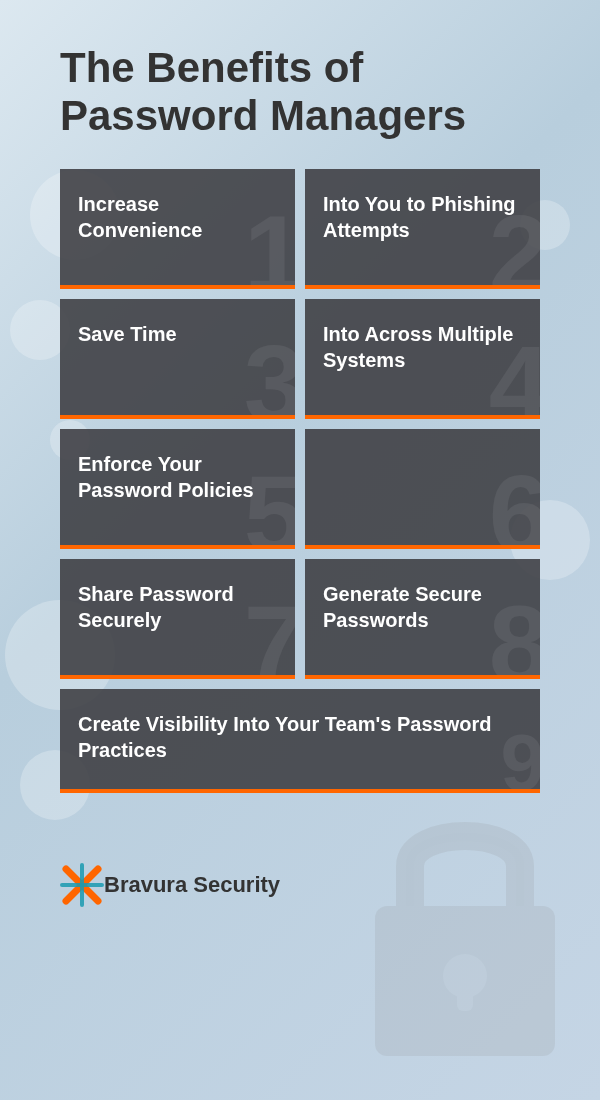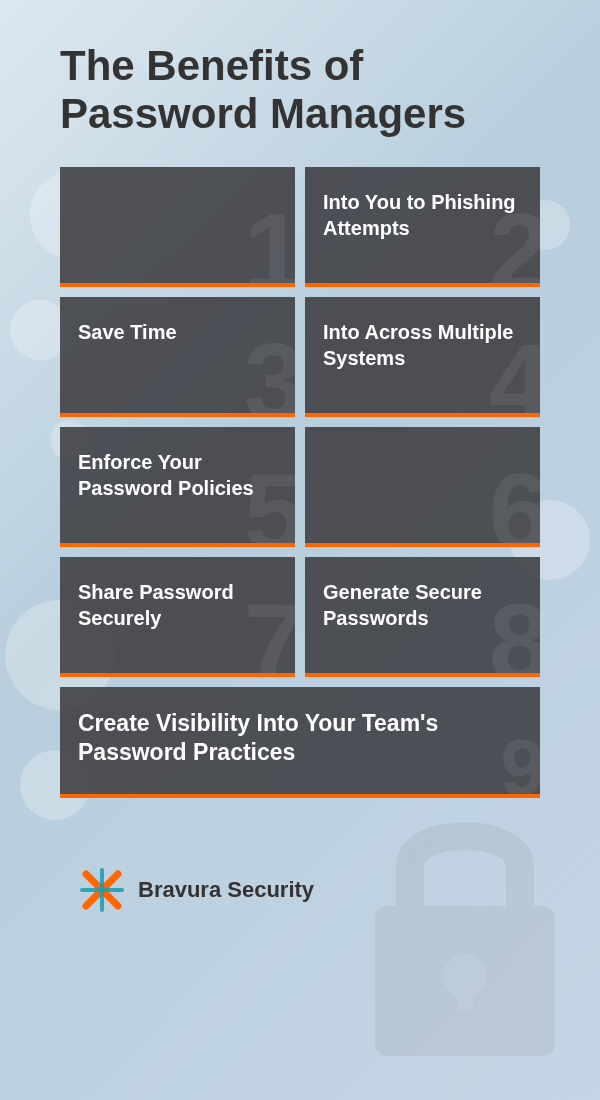--- a/index.html
+++ b/index.html
@@ -30,22 +30,21 @@
 
     .bg-circle {
       position: absolute;
       border-radius: 50%;
       background: rgba(255,255,255,0.25);
     }
 
     .content {
       position: relative;
       z-index: 1;
-      padding: 32px 60px 30px 60px;
-      margin-top: 10px;
+      padding: 44px 60px 30px 60px;
     }
 
     .main-title {
       font-size: 42px;
       font-weight: 900;
       color: #333;
       line-height: 1.15;
       margin-bottom: 28px;
     }
 
@@ -108,32 +107,30 @@
       content: '';
       position: absolute;
       bottom: 0;
       left: 0;
       right: 0;
       height: 4px;
       background: #ff6600;
     }
 
     .card-full .card-label {
-      font-size: 23px;
+      font-size: 20px;
     }
 
     .footer {
       position: relative;
       z-index: 1;
       padding: 20px 60px 20px 60px;
       display: flex;
       align-items: center;
-      gap: 14px;
       margin-top: 10px;
-      margin-left: 20px;
     }
 
     .logo-mark {
       width: 44px;
       height: 44px;
       flex-shrink: 0;
     }
 
     .logo-text {
       font-size: 22px;
@@ -176,20 +173,21 @@
 </div>
 
 <div class="content">
 
   <h1 class="main-title">The Benefits of Password Managers</h1>
 
   <div class="grid">
 
     <div class="card">
       <span class="card-bg-num">1</span>
+      <span class="card-label">Increase Convenience</span>
     </div>
 
     <div class="card">
       <span class="card-bg-num">2</span>
       <span class="card-label">Into You to Phishing Attempts</span>
     </div>
 
     <div class="card">
       <span class="card-bg-num">3</span>
       <span class="card-label">Save Time</span>

